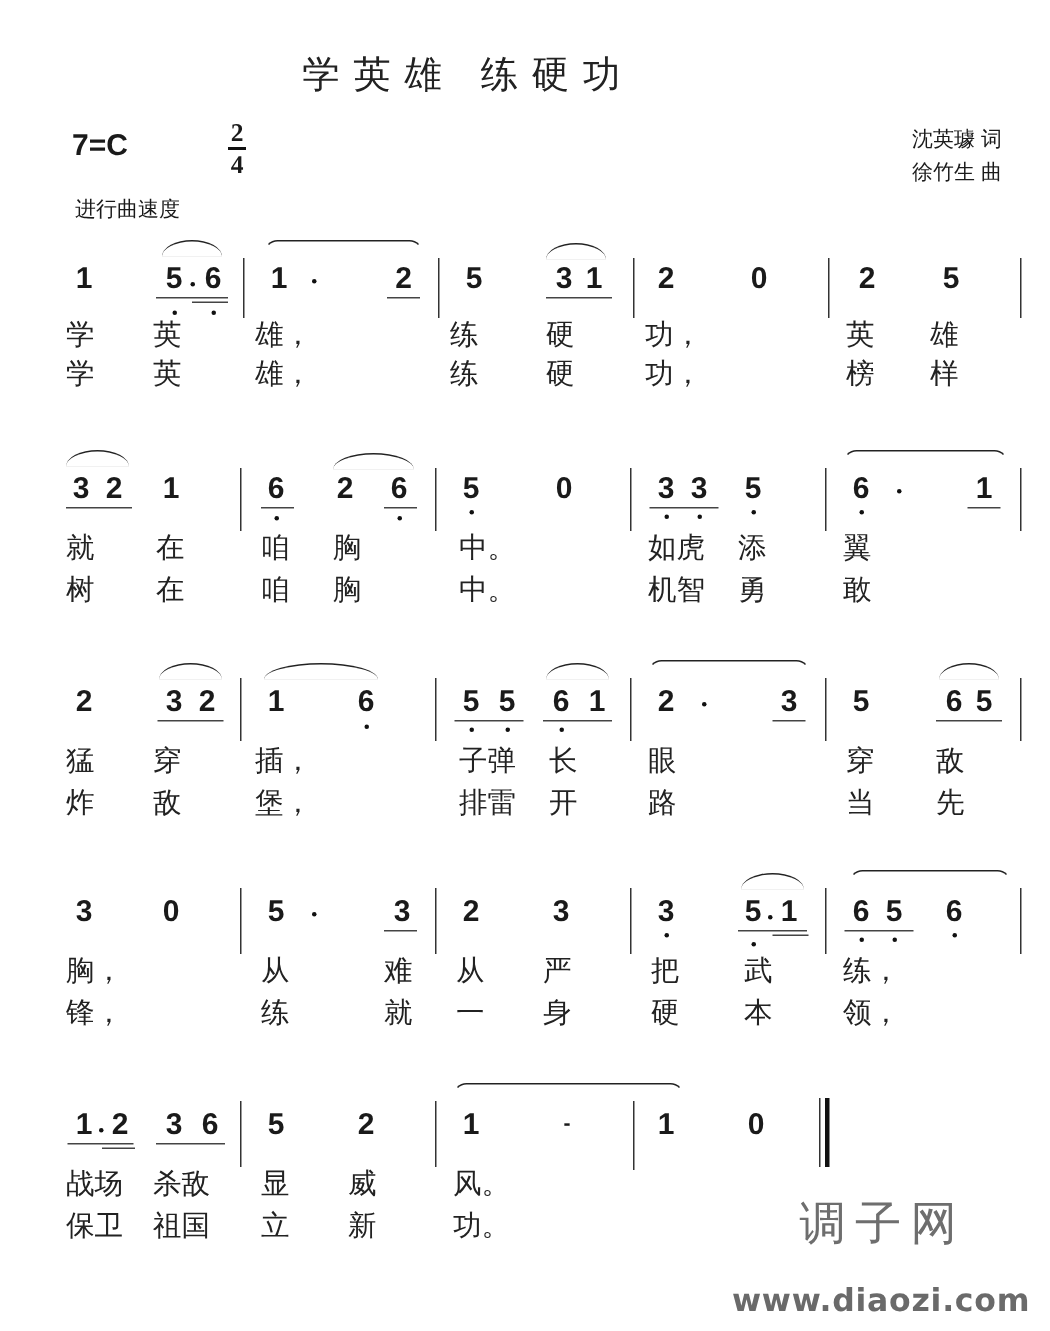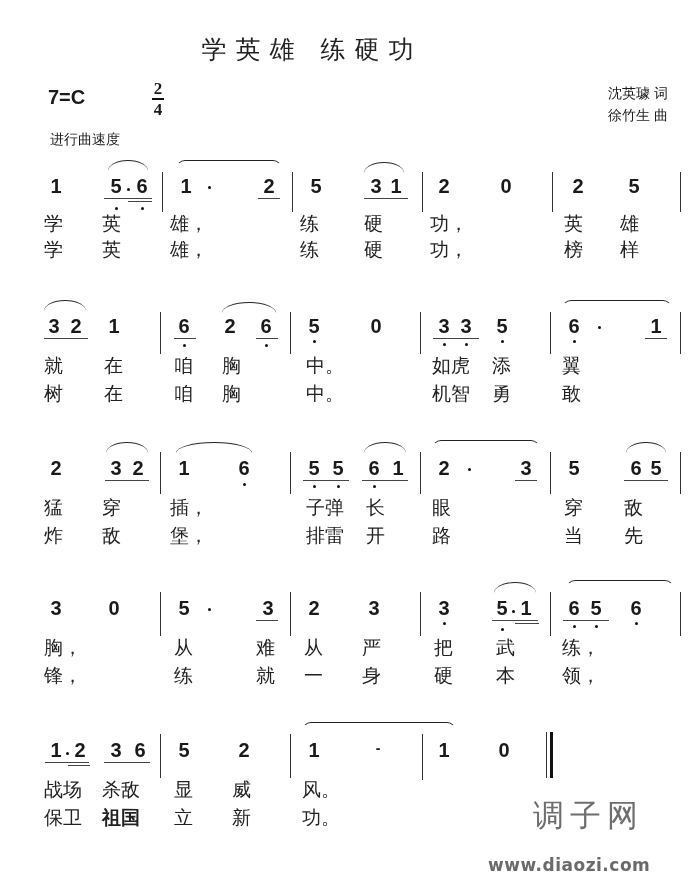--- a/index.html
+++ b/index.html
@@ -25,21 +25,21 @@
     .dot-low { position:absolute; width:3px; height:3px; background:#111; border-radius:50%; }
     .aug-dot { position:absolute; width:3px; height:3px; background:#111; border-radius:50%; }
     .uline { position:absolute; height:1.4px; background:#444; }
     .slur { position:absolute; border-top:1.6px solid #222; border-radius:50% 50% 0 0 / 100% 100% 0 0; height:10px; }
     .tie-long { position:absolute; border-top:1.6px solid #222; border-left:1.6px solid #222;
                 border-right:1.6px solid #222; border-radius:12px 12px 0 0; height:8px;
                 border-left-color:transparent; border-right-color:transparent; }
     .lyric { position:absolute; font-family:"DejaVu Serif", serif; font-size:19px; line-height:22px; white-space:nowrap; color:#222; }
     .watermark-cn { position:absolute; left:533px; top:795px; font-size:31px; font-weight:normal;
                     color:#6e6e6e; letter-spacing:6px; font-family:"DejaVu Sans", sans-serif; }
-    .watermark-url { position:absolute; left:488px; top:855px; font-size:17px; font-weight:bold;
+    .watermark-url { position:absolute; left:488px; top:855px; font-size:21px; font-weight:bold;
                      color:#6a6a6a; font-family:"DejaVu Sans", sans-serif; letter-spacing:0.5px; }
   </style>
 </head>
 <body>
 
 <div class="title">学英雄 练硬功</div>
 <div class="key">7=C</div>
 <div class="time">
   <span>2</span>
   <span class="frac-line"></span>
@@ -311,20 +311,20 @@
   <div class="bar-line final-thin" style="left:546px;top:22px;height:46px;"></div>
   <div class="bar-line final" style="left:550px;top:22px;height:46px;"></div>
 
   <div class="lyric" style="left:44px;top:68px;">战场</div>
   <div class="lyric" style="left:102px;top:68px;">杀敌</div>
   <div class="lyric" style="left:174px;top:68px;">显</div>
   <div class="lyric" style="left:232px;top:68px;">威</div>
   <div class="lyric" style="left:302px;top:68px;">风。</div>
 
   <div class="lyric" style="left:44px;top:96px;">保卫</div>
-  <div class="lyric" style="left:102px;top:96px;font-weight:bold;">祖国</div>
+  <div class="lyric" style="left:102px;top:96px;">祖国</div>
   <div class="lyric" style="left:174px;top:96px;">立</div>
   <div class="lyric" style="left:232px;top:96px;">新</div>
   <div class="lyric" style="left:302px;top:96px;">功。</div>
 </div>
 
 <div class="watermark-cn">调子网</div>
 <div class="watermark-url">www.diaozi.com</div>
 
 </body></html>

